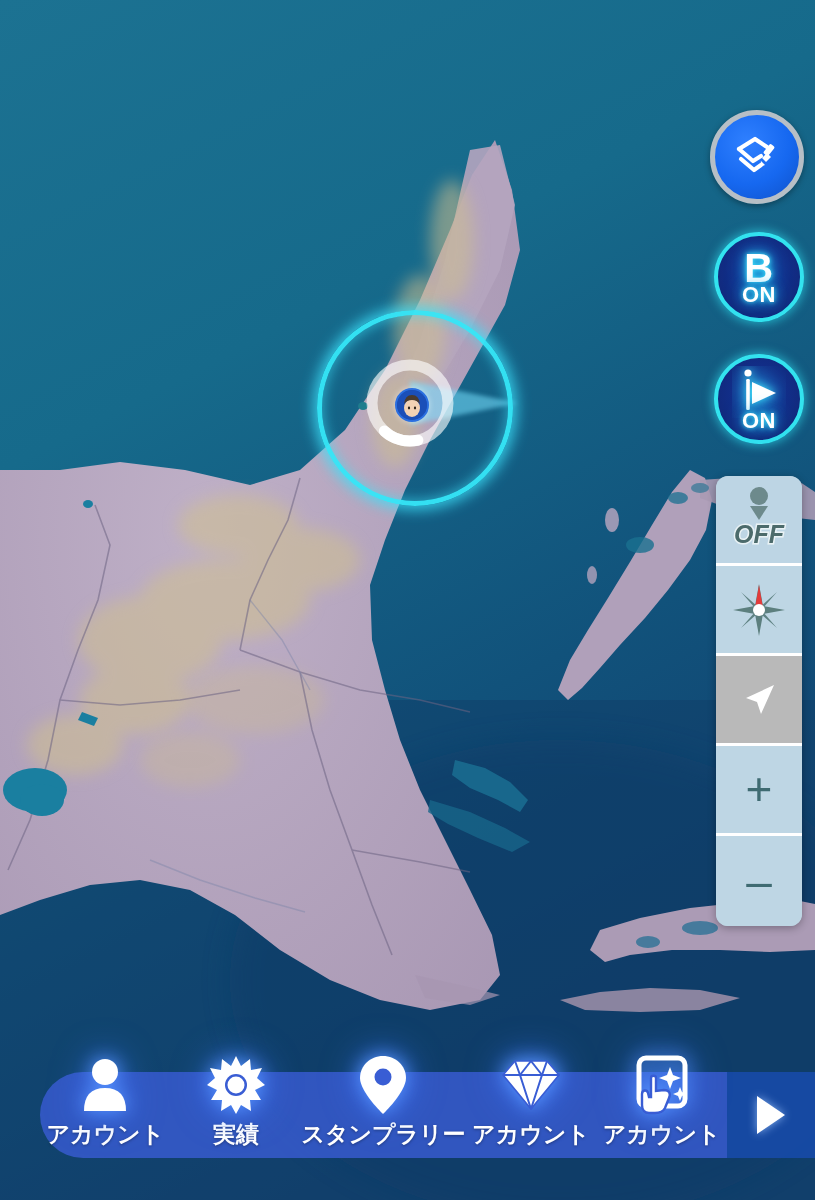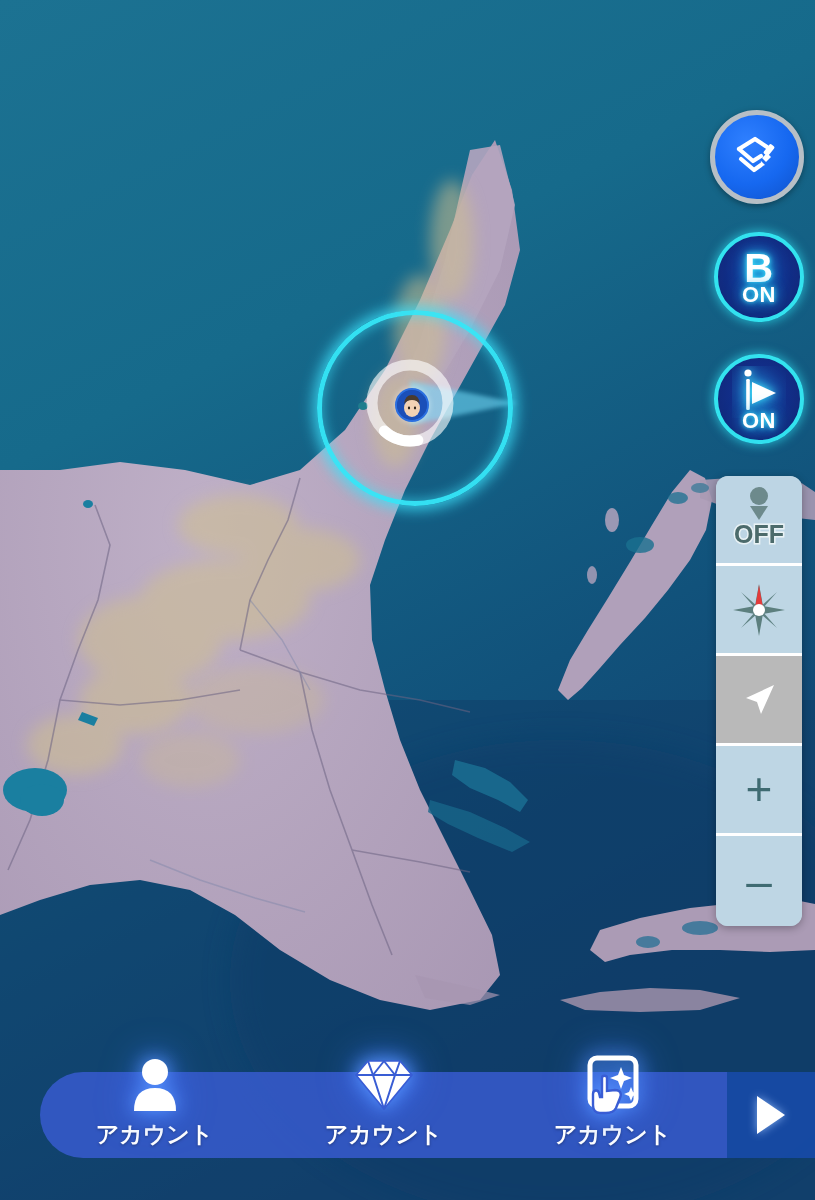--- a/index.html
+++ b/index.html
@@ -169,21 +169,21 @@
     background: rgba(190,214,228,0.93);
     display: flex;
     align-items: center;
     justify-content: center;
     border-bottom: 3px solid #ffffff;
     box-sizing: border-box;
     cursor: pointer;
   }
   .ctrl-cell:last-child { border-bottom: none; }
   .ctrl-cell.active { background: #b9b9b9; }
-  .ctrl-cell.translucent-top { background: rgba(190,214,228,0.72); }
+  .ctrl-cell.translucent-top { background: rgba(190,214,228,0.72); font-style: italic; }
 
   .off-label {
     position: absolute;
     bottom: 14px;
     left: 0;
     right: 0;
     text-align: center;
     font-size: 25px;
     font-weight: bold;
     color: #4c6b6b;
@@ -478,21 +478,43 @@
       <div class="nav-item">
         <span class="nav-icon">
           <svg width="60" height="60" viewBox="0 0 60 60">
             <circle cx="30" cy="17" r="13" fill="#ffffff"></circle>
             <path d="M 9,56 Q 9,33 30,33 Q 51,33 51,56 Z" fill="#ffffff"></path>
           </svg>
         </span>
         <span class="nav-label">アカウント</span>
       </div>
 
-
+      <div class="nav-item">
+        <span class="nav-icon">
+          <svg width="60" height="60" viewBox="0 0 60 60">
+            <path d="M30,1 L35,11 L44,4 L45,15 L56,13 L51,23 L59,30 L49,35
+                     L55,45 L44,45 L45,56 L35,50 L30,59 L25,50 L15,56 L16,45
+                     L5,45 L11,35 L1,30 L9,23 L4,13 L15,15 L16,4 L25,11 Z" fill="#ffffff"></path>
+            <circle cx="30" cy="30" r="11" fill="#395dd4"></circle>
+            <circle cx="30" cy="30" r="8.5" fill="#ffffff"></circle>
+          </svg>
+        </span>
+        <span class="nav-label">実績</span>
+      </div>
+
+      <div class="nav-item">
+        <span class="nav-icon">
+          <svg width="58" height="62" viewBox="0 0 58 62">
+            <path d="M29,2 C16,2 6,12 6,24 C6,38 29,60 29,60 C29,60 52,38 52,24
+                     C52,12 42,2 29,2 Z" fill="#ffffff"></path>
+            <circle cx="29" cy="23" r="8.5" fill="#395dd4"></circle>
+          </svg>
+        </span>
+        <span class="nav-label">スタンプラリー</span>
+      </div>
 
       <div class="nav-item">
         <span class="nav-icon">
           <svg width="64" height="56" viewBox="0 0 64 56">
             <g fill="#ffffff" stroke="#395dd4" stroke-width="1.6">
               <path d="M 4,18 L 16,4 L 32,4 L 48,4 L 60,18 L 32,52 Z"></path>
             </g>
             <g stroke="#395dd4" stroke-width="2" fill="none">
               <path d="M 4,18 L 60,18"></path>
               <path d="M 16,4 L 21,18 L 32,52"></path>

